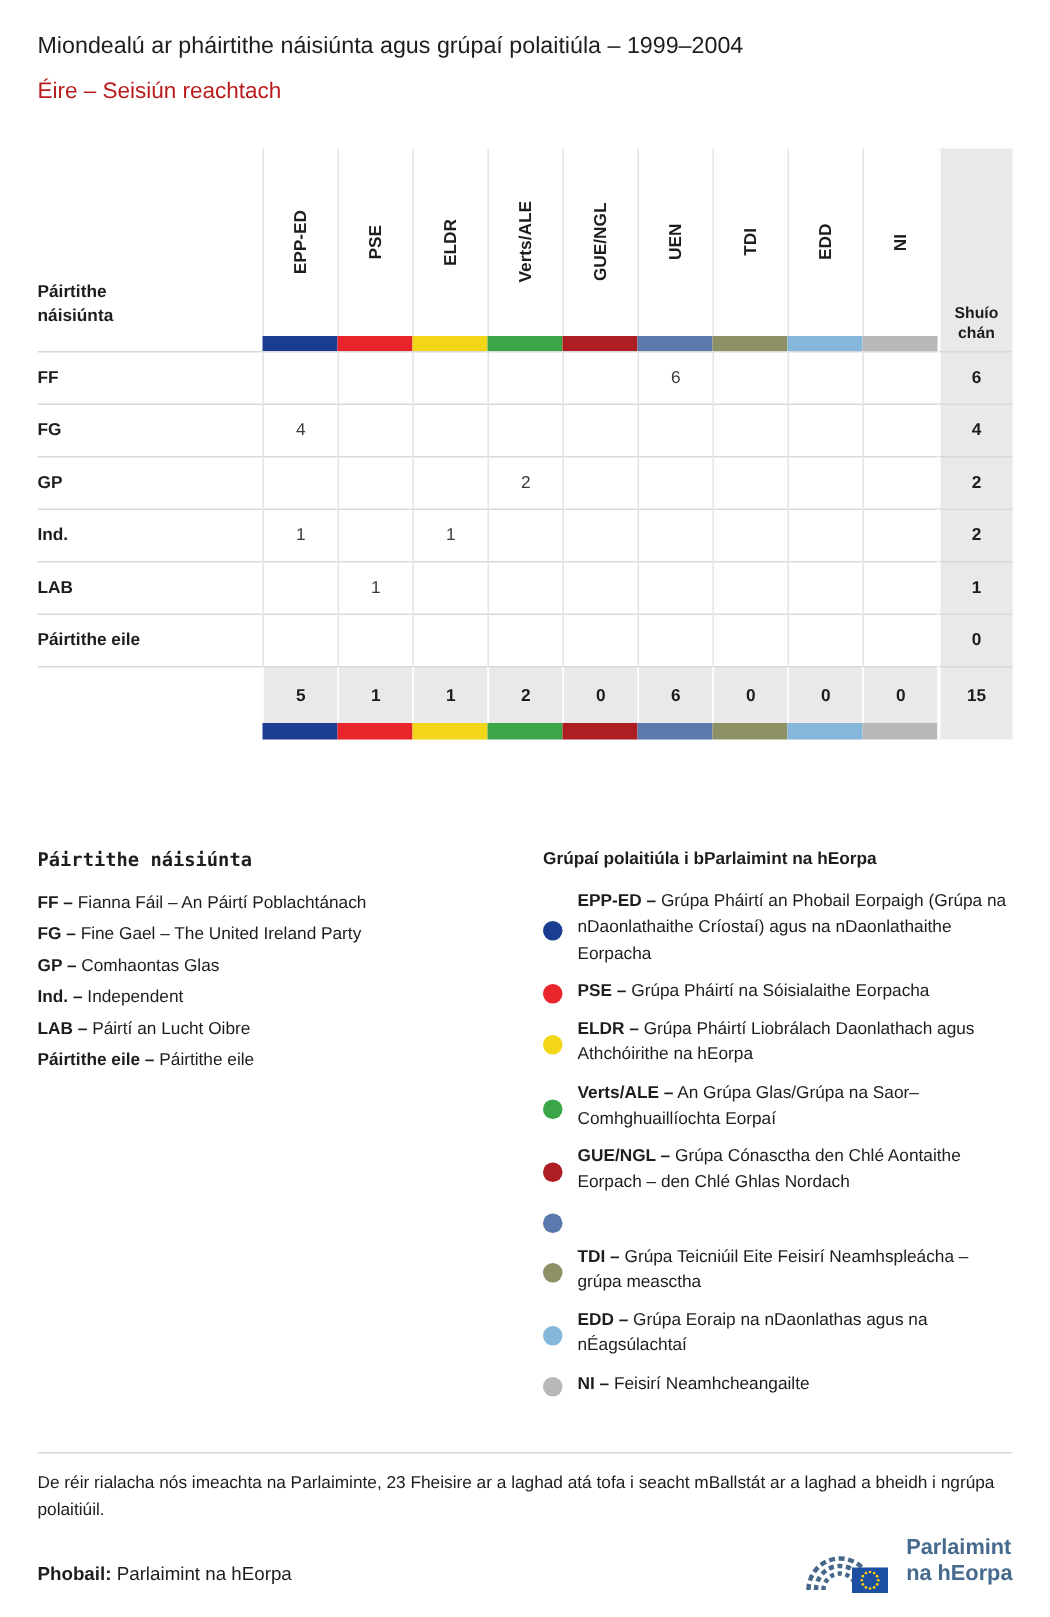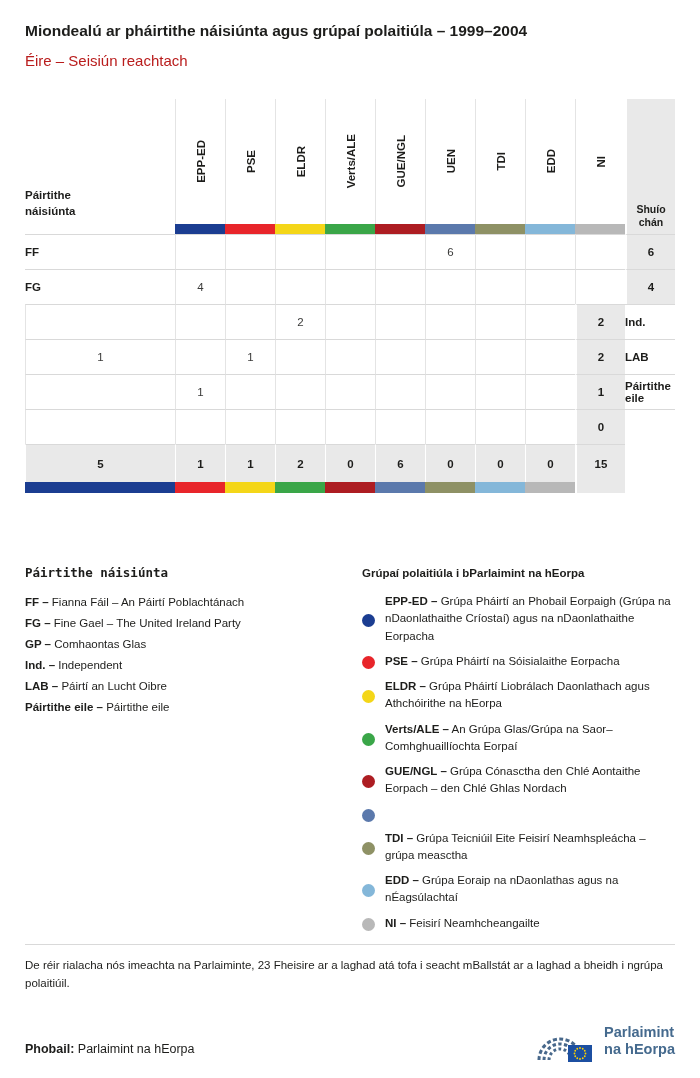--- a/index.html
+++ b/index.html
@@ -2,21 +2,21 @@
 <html><head>
 <meta charset="utf-8">
 <style>
   * { box-sizing: border-box; }
   body { margin: 0; background: #fff; }
   .page {
     width: 700px; height: 1078px; position: relative; background: #fff;
     color: #1d1d1b; font-family: "Liberation Sans", sans-serif;
     padding: 22px 25px 0; overflow: hidden;
   }
-  h1 { font-size: 15.5px; font-weight: bold; margin: 0 0 12px; }
+  h1 { font-size: 15.5px; font-weight: normal; margin: 0 0 12px; }
   h2 { font-size: 15px; font-weight: 400; margin: 0 0 30px; color: #b91c1c; }
 
   
   .tbl {
     display: grid;
     grid-template-columns: 150px repeat(9, 50px) 50px;
     grid-template-rows: 125px 10px repeat(6, 35px) 38px 11px;
   }
   .corner { grid-area: 1 / 1 / 3 / 2; display: flex; align-items: flex-end; padding-bottom: 14px; }
   .corner span { font-weight: bold; font-size: 11.5px; width: 72px; line-height: 1.45; }
@@ -45,21 +45,21 @@
   .legend-left { width: 337px; padding-right: 20px; }
   .legend-left h3 { font-family: "DejaVu Sans Mono", monospace; font-size: 12.5px; font-weight: bold; margin: 0 0 16px; }
   .lli { font-size: 11.5px; margin-bottom: 9px; }
   .legend-right { flex: 1; }
   .legend-right h3 { font-size: 11.5px; font-weight: bold; margin: 2px 0 14px; }
   .rli { display: flex; margin-bottom: 8px; align-items: center; }
   .rli p { margin: 0; font-size: 11.5px; line-height: 1.5; }
   .dot { width: 13px; height: 13px; border-radius: 50%; flex: 0 0 13px; margin: 3px 10px 0 0; }
 
   
-  .note-sec { border-top: 1px solid #d9d9d9; margin-top: 4px; padding-top: 12px; }
+  .note-sec { border-top: 1px solid #d9d9d9; margin-top: 28px; padding-top: 12px; }
   .note-sec p { margin: 0; font-size: 11.5px; line-height: 1.55; }
   .src-row { position: absolute; left: 25px; right: 25px; bottom: 14px; display: flex; justify-content: space-between; align-items: flex-end; }
   .src { margin: 0 0 8px; font-size: 12.5px; }
   .ep-logo { display: flex; align-items: center; gap: 10px; }
   .logo-text { font-weight: bold; font-size: 14.5px; line-height: 1.15; color: #456a8e; }
 </style>
 </head>
 <body>
 
 <div class="page">
@@ -130,20 +130,21 @@
     <div class="cell"></div>
     <div class="cell"></div>
     <div class="cell"></div>
     <div class="cell"></div>
     <div class="cell"></div>
     <div class="cell"></div>
     <div class="cell"></div>
     <div class="cell"></div>
     <div class="cell seats">4</div>
 
+    <div class="plabel">GP</div>
     <div class="cell"></div>
     <div class="cell"></div>
     <div class="cell"></div>
     <div class="cell">2</div>
     <div class="cell"></div>
     <div class="cell"></div>
     <div class="cell"></div>
     <div class="cell"></div>
     <div class="cell"></div>
     <div class="cell seats">2</div>

